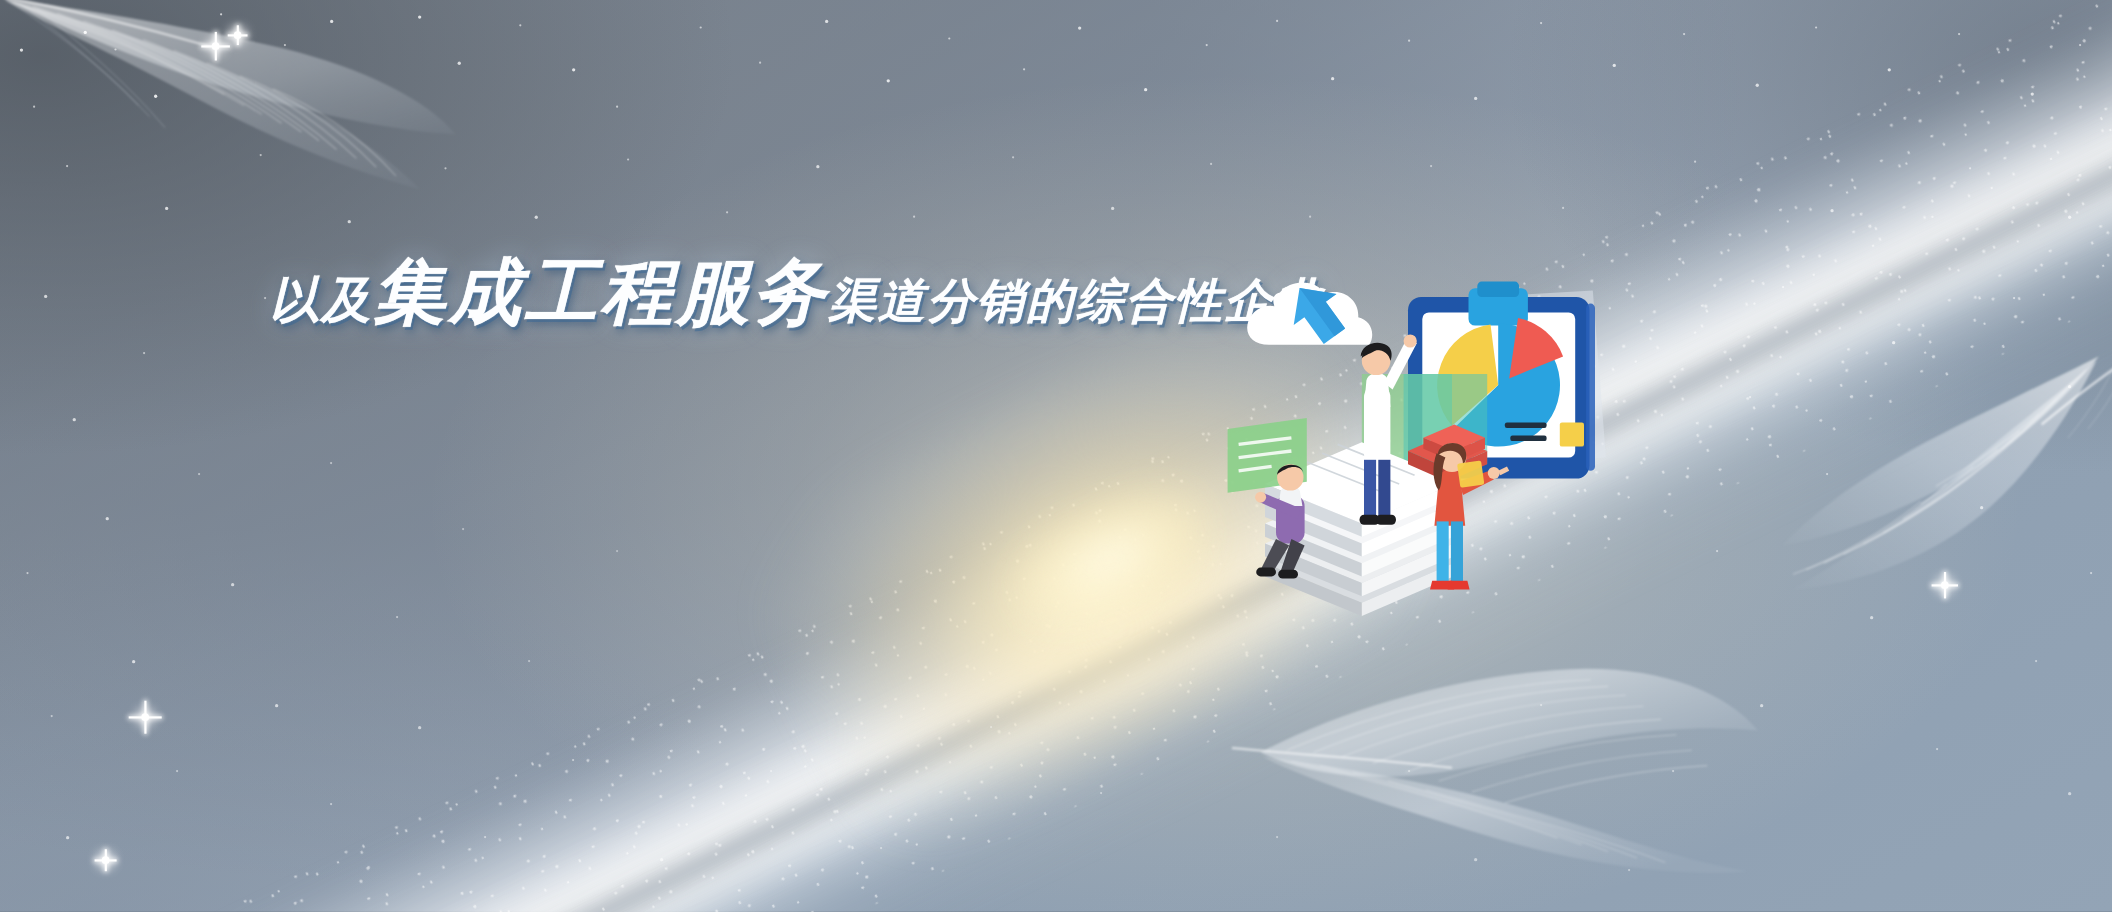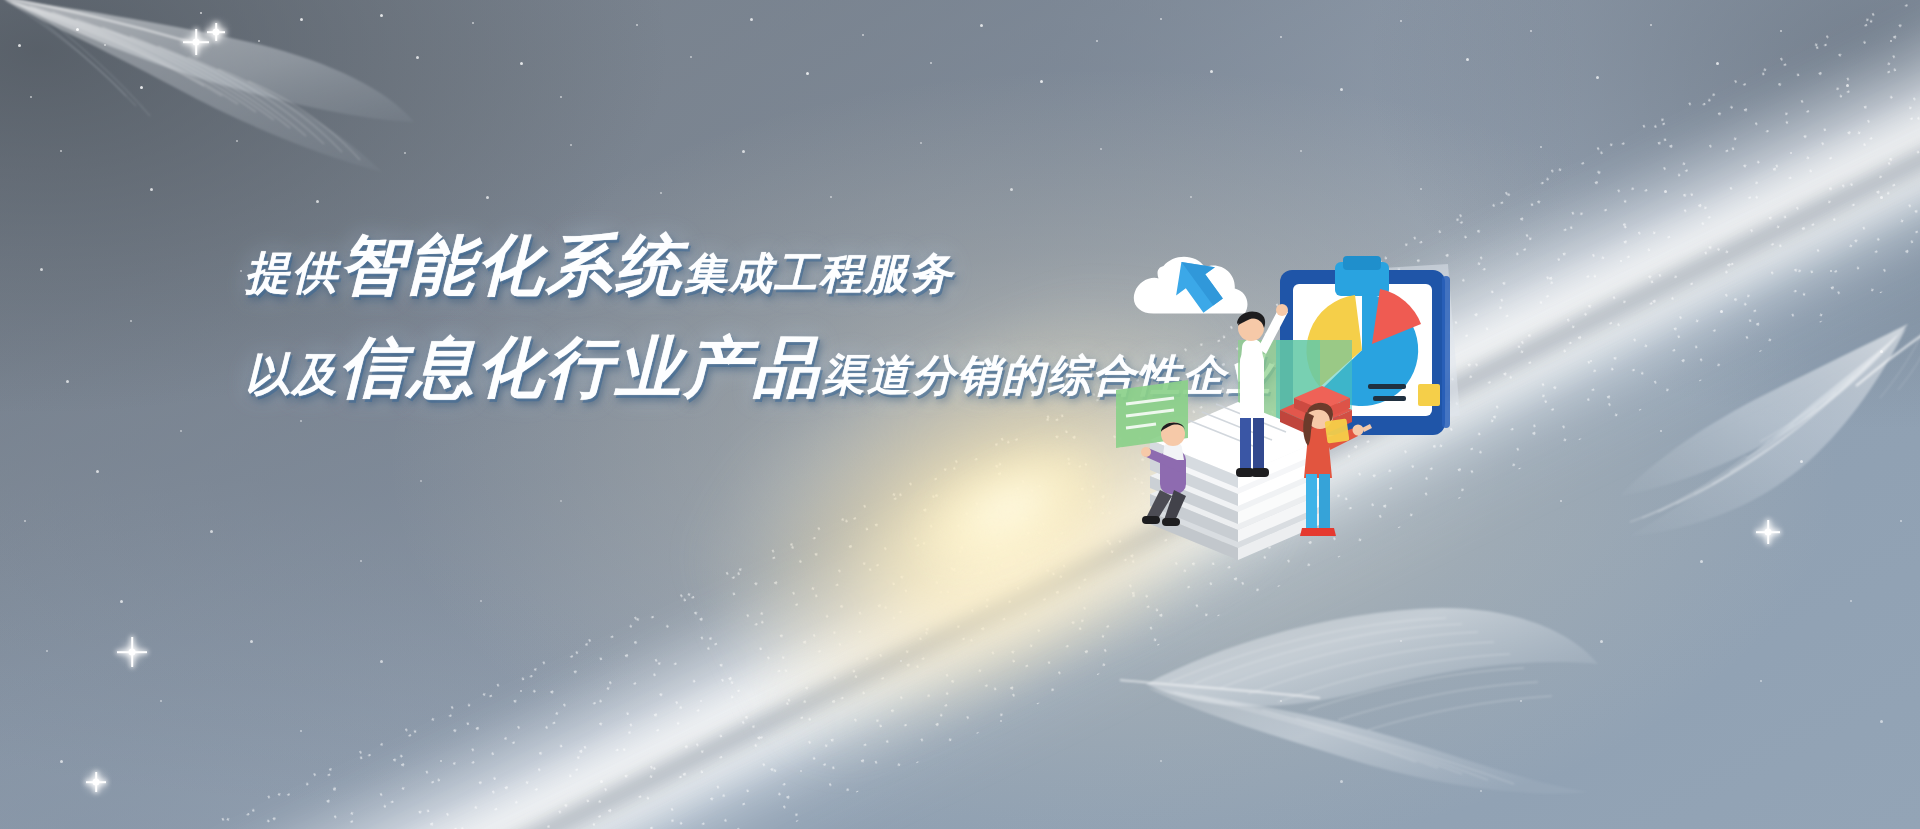--- a/index.html
+++ b/index.html
@@ -401,24 +401,21 @@
     <span class="glint" style="left:216px;top:32px;--w:18px;">
         <i></i>
       </span>
     <span class="glint" style="left:96px;top:782px;--w:20px;">
         <i></i>
       </span>
   </div>
 
   <div class="headline">
     <div class="hl-line">
-      <span class="hl-pre">提供</span><span class="hl-big">智能化系统</span><span class="hl-small">集成工程服务</span>
-    </div>
-    <div class="hl-line">
-      <span class="hl-pre">以及</span><span class="hl-big">信息化行业产品</span><span class="hl-small">渠道分销的综合性企业</span>
+      <span class="hl-pre">以及</span><span class="hl-big">集成工程服务</span><span class="hl-small">渠道分销的综合性企业</span>
     </div>
   </div>
 
   <div class="illus">
     <svg width="480" height="330" viewBox="0 0 480 330">
 
       <g>
         <path d="M154,12 L318,2 L330,154 L168,168 Z" fill="#dfe6ee" opacity=".5"></path>
         <rect x="150" y="8" width="165" height="165" rx="12" fill="#1f55a8"></rect>
         <rect x="163" y="22" width="139" height="132" rx="6" fill="#ffffff"></rect>

